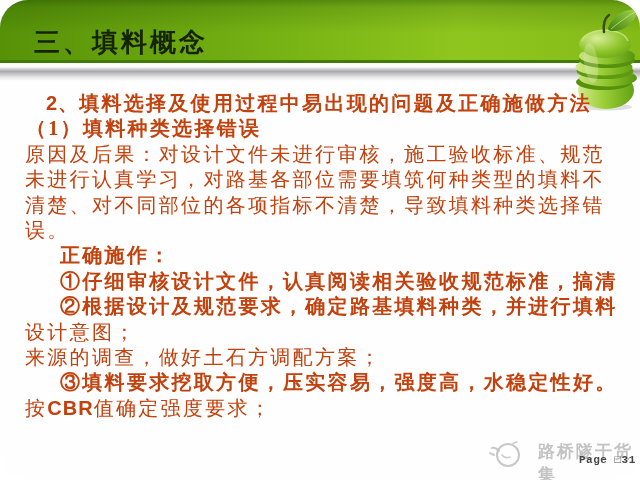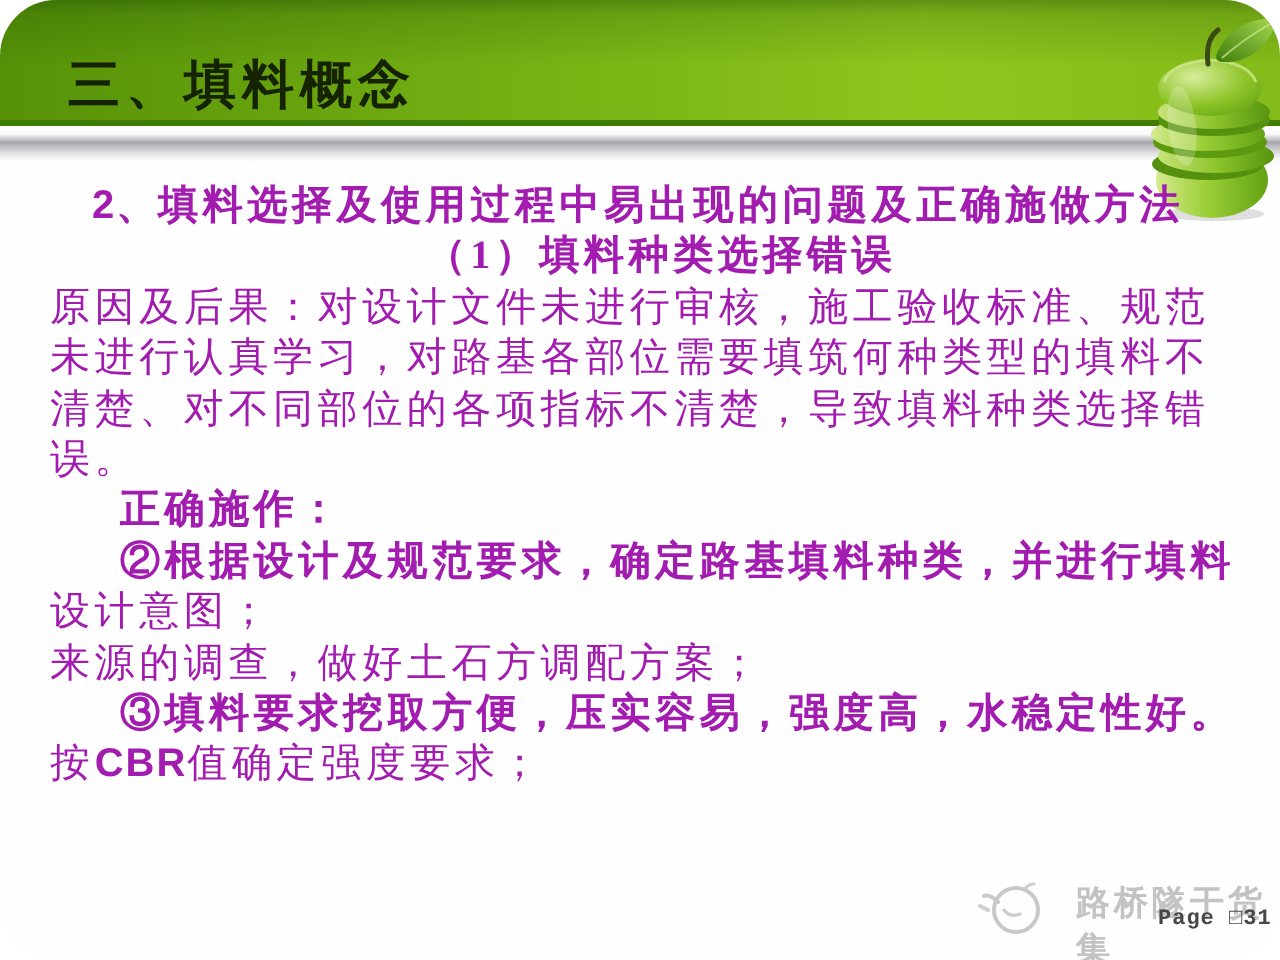--- a/index.html
+++ b/index.html
@@ -16,25 +16,25 @@
     color:#162300;letter-spacing:3px;
     font-family:"Liberation Sans","DejaVu Sans",sans-serif;}
   .bevel{position:absolute;left:0;top:63px;width:640px;height:18px;
     background:linear-gradient(180deg,#ffffff 0%,#fbfbfb 22%,#a7a7ac 46%,#c7c7ca 62%,#e8e8e9 80%,#ffffff 100%);}
 
   
   .apple{position:absolute;left:574px;top:8px;width:66px;height:104px;}
 
   
   .body{position:absolute;left:25px;top:91px;width:610px;
-    font-size:20px;line-height:25.4px;letter-spacing:2.3px;color:#a21caf;white-space:nowrap;}
+    font-size:20px;line-height:25.4px;letter-spacing:2.3px;color:#c2410c;white-space:nowrap;}
   .ln{height:25.4px;}
   .b{font-weight:bold;}
   .pad1{padding-left:21px;}
-  .pad0{padding-left:1px;text-align:center;}
+  .pad0{padding-left:1px;}
   .pad2{padding-left:35px;font-weight:bold;}
   .sans{font-family:"Liberation Sans","DejaVu Sans",sans-serif;font-weight:bold;letter-spacing:1px;}
 
   
   .wm-logo{position:absolute;left:486px;top:437px;width:38px;height:33px;}
   .wm-text{position:absolute;left:538px;top:440px;font-size:17px;font-weight:bold;
     color:#c3c3c3;letter-spacing:2px;
     font-family:"Liberation Sans","DejaVu Sans",sans-serif;}
   .wm-page{position:absolute;left:556px;top:454px;font-size:11px;font-weight:bold;color:#474747;
     font-family:Liberation Mono, monospace;letter-spacing:.5px;margin-left:23px;}
@@ -88,20 +88,21 @@
   </svg>
 
   <div class="body">
     <div class="ln b pad1"><span class="sans">2、</span><span>填料选择及使用过程中易出现的问题及正确施做方法</span></div>
     <div class="ln b pad0">（1）填料种类选择错误</div>
     <div class="ln">原因及后果：对设计文件未进行审核，施工验收标准、规范</div>
     <div class="ln">未进行认真学习，对路基各部位需要填筑何种类型的填料不</div>
     <div class="ln">清楚、对不同部位的各项指标不清楚，导致填料种类选择错</div>
     <div class="ln">误。</div>
     <div class="ln pad2">正确施作：</div>
+    <div class="ln pad2">①仔细审核设计文件，认真阅读相关验收规范标准，搞清</div>
     <div class="ln pad2">②根据设计及规范要求，确定路基填料种类，并进行填料</div>
     <div class="ln">设计意图；</div>
     <div class="ln">来源的调查，做好土石方调配方案；</div>
     <div class="ln pad2">③填料要求挖取方便，压实容易，强度高，水稳定性好。</div>
     <div class="ln"><span>按</span><span class="sans">CBR</span><span>值确定强度要求；</span></div>
   </div>
 
   <svg class="wm-logo" viewBox="0 0 38 33" aria-hidden="true">
     <circle cx="22" cy="18" r="11" fill="none" stroke="#c8c8c8" stroke-width="2"></circle>
     <path d="M13 14 Q9 10 6 11" stroke="#c8c8c8" stroke-width="2" fill="none" stroke-linecap="round"></path>

